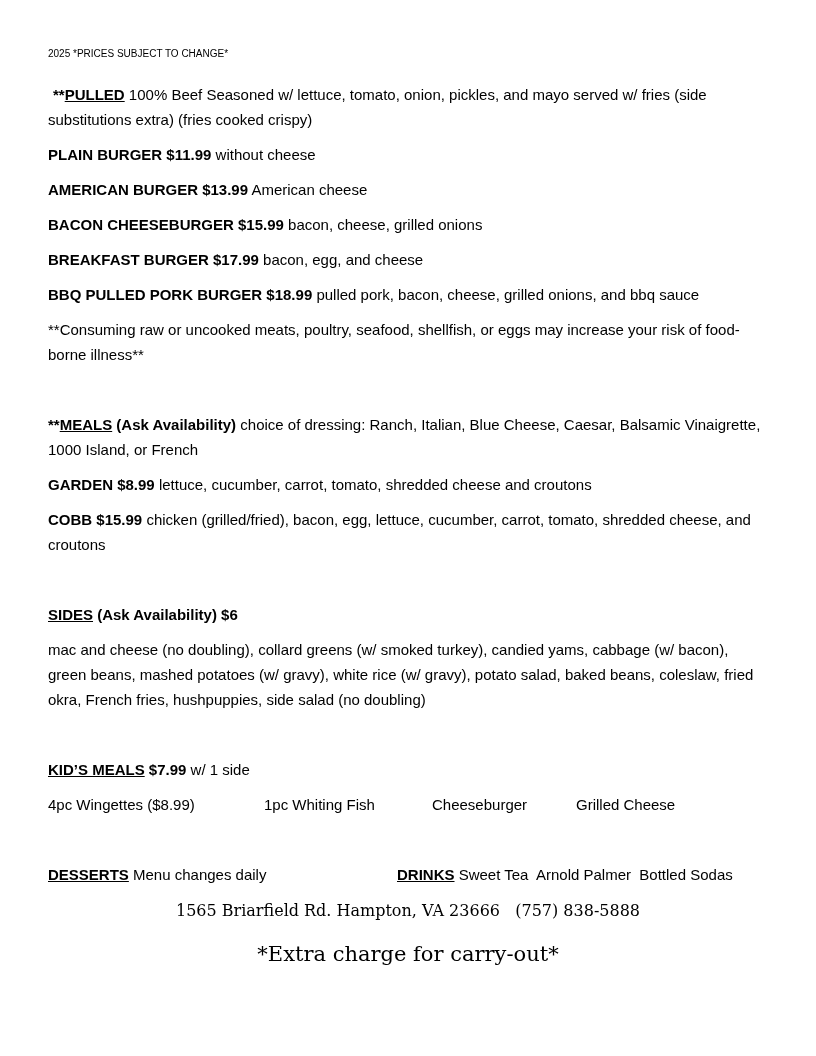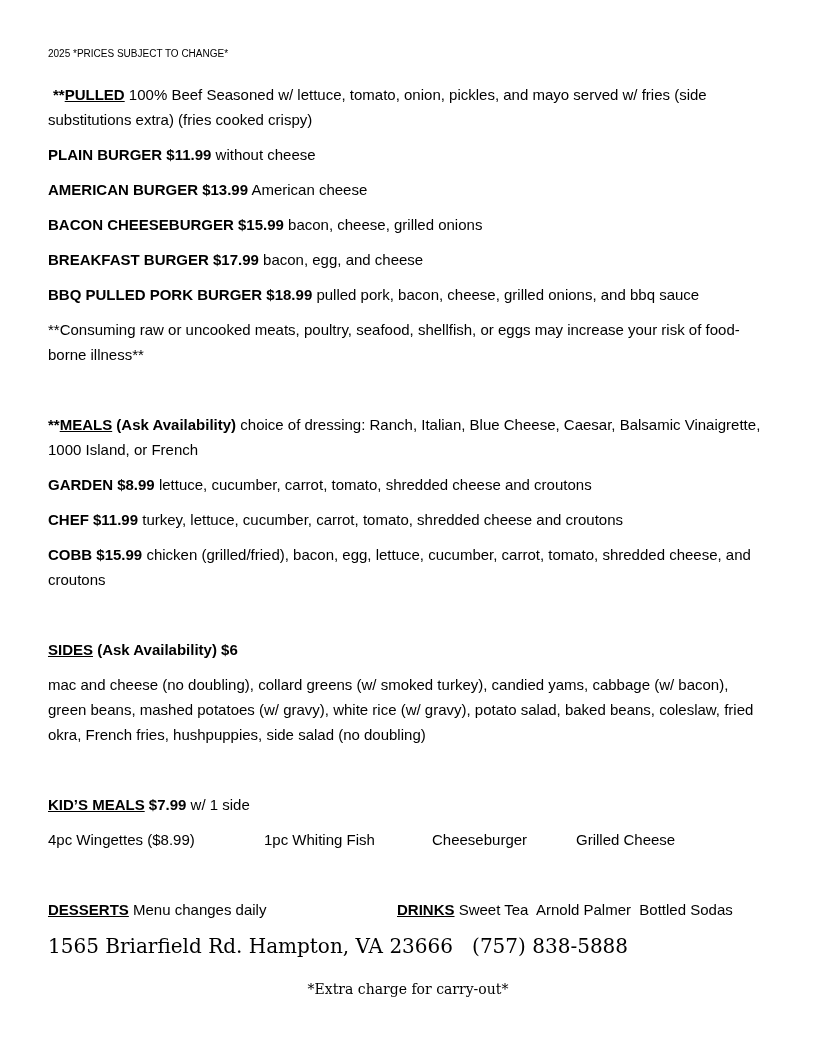--- a/index.html
+++ b/index.html
@@ -33,28 +33,29 @@
 
   .kids-row span { display: inline-block; vertical-align: top; }
   .kids-opt-0 { width: 216px; }
   .kids-opt-1 { width: 168px; }
   .kids-opt-2 { width: 144px; }
 
   .dd-left { display: inline-block; width: 349px; }
 
   .footer-address {
     font-family: "DejaVu Serif", serif;
-    font-size: 20px;
+    font-size: 16px;
     line-height: 28px;
+    text-align: center;
     margin: 2px 0 0 0;
     white-space: pre-wrap;
   }
   .footer-carryout {
     font-family: "DejaVu Serif", serif;
-    font-size: 14px;
+    font-size: 21px;
     line-height: 26px;
     text-align: center;
     margin: 16px 0 0 0;
   }
 </style>
 </head>
 <body>
 
 <div class="page">
 
@@ -73,21 +74,20 @@
   <p><span class="b">BBQ PULLED PORK BURGER $18.99</span> <span>pulled pork, bacon, cheese, grilled onions, and bbq sauce</span></p>
 
   <p>**Consuming raw or uncooked meats, poultry, seafood, shellfish, or eggs may increase your risk of food-borne illness**</p>
 
   <div class="spacer"></div>
 
   <p><span class="b">**</span><span class="b u">MEALS</span> <span class="b">(Ask Availability)</span> <span>choice of dressing: Ranch, Italian, Blue Cheese, Caesar, Balsamic Vinaigrette, 1000 Island, or French</span></p>
 
   <p><span class="b">GARDEN $8.99</span> <span>lettuce, cucumber, carrot, tomato, shredded cheese and croutons</span></p>
 
-  <p><span class="b">CHEF $11.99</span> <span>turkey, lettuce, cucumber, carrot, tomato, shredded cheese and croutons</span></p>
 
   <p><span class="b">COBB $15.99</span> <span>chicken (grilled/fried), bacon, egg, lettuce, cucumber, carrot, tomato, shredded cheese, and croutons</span></p>
 
   <div class="spacer"></div>
 
   <p><span class="b u">SIDES</span> <span class="b">(Ask Availability) $6</span></p>
 
   <p>mac and cheese (no doubling), collard greens (w/ smoked turkey), candied yams, cabbage (w/ bacon), green beans, mashed potatoes (w/ gravy), white rice (w/ gravy), potato salad, baked beans, coleslaw, fried okra, French fries, hushpuppies, side salad (no doubling)</p>
 
   <div class="spacer"></div>

